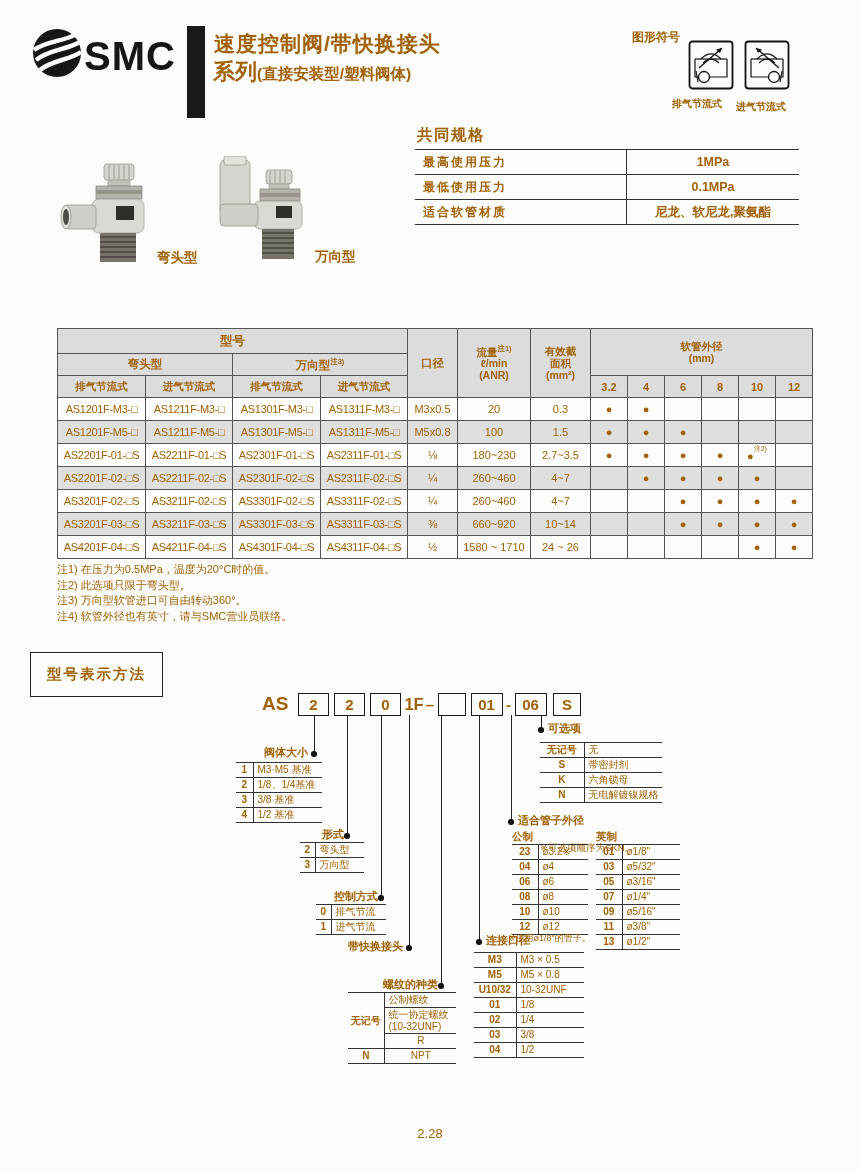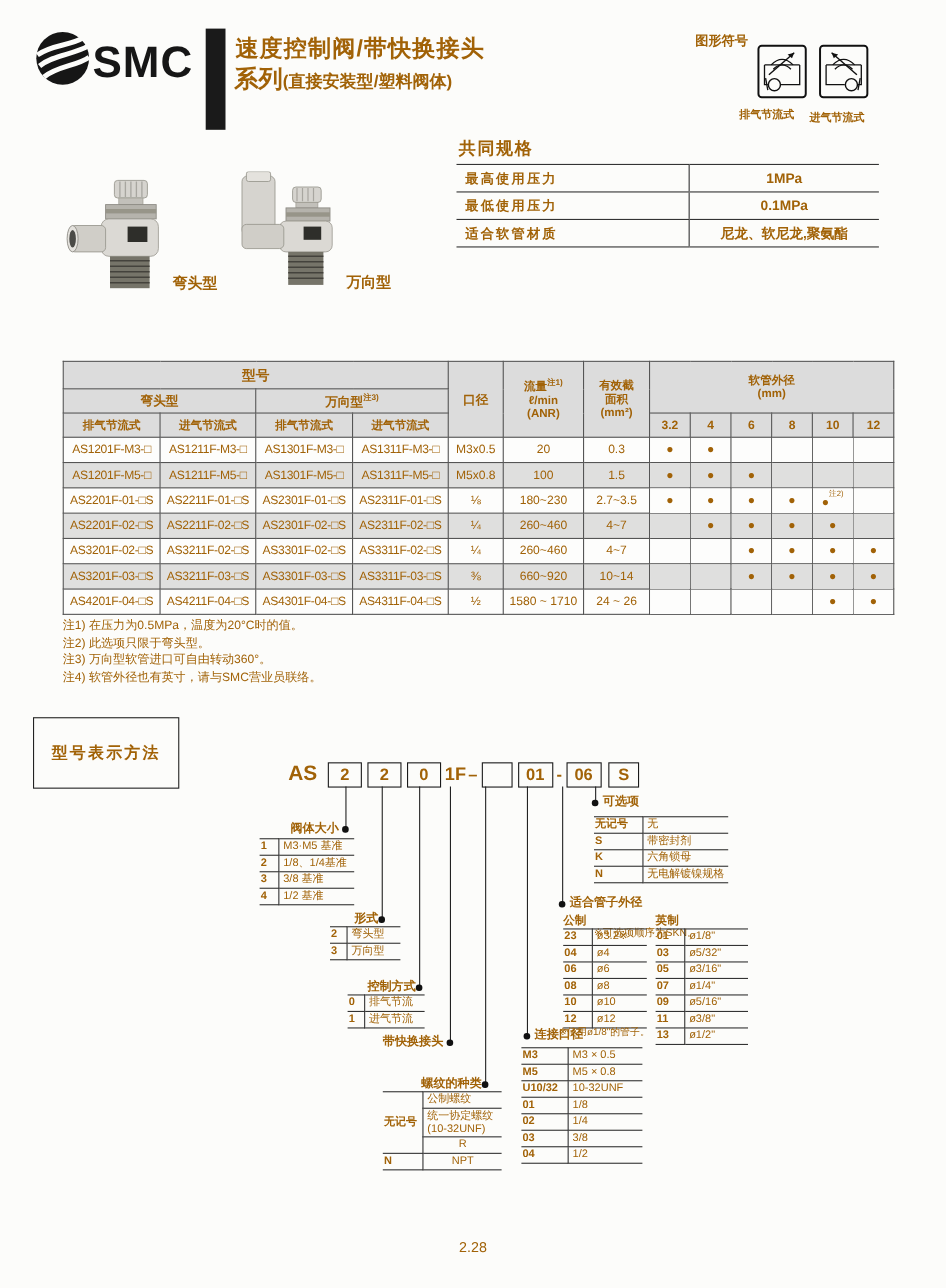--- a/index.html
+++ b/index.html
@@ -37,36 +37,36 @@
   table.main sup{font-size:7.5px;}
   table.main tbody td{font-size:11px;height:22px;background:#fdfdfc;}
   table.main tbody tr.shaded td{background:#dfdfde;}
   td.model{font-size:9.8px;letter-spacing:-0.3px;}
   td.port{font-size:10.5px;}
   td.dotc{font-size:12px;position:relative;}
   td.dotc sup{font-size:7px;position:relative;top:-4px;}
   
   .notes{position:absolute;left:57px;top:562px;font-size:11px;line-height:15.5px;}
   
-  .md-box{position:absolute;left:30px;top:652px;border:1.6px solid #222;padding:22px 16px;font-size:14.5px;font-weight:bold;letter-spacing:2px;background:#fcfcfa;}
+  .md-box{position:absolute;left:30px;top:652px;border:1.6px solid #222;padding:12px 16px;font-size:14.5px;font-weight:bold;letter-spacing:2px;background:#fcfcfa;}
   .code-row{position:absolute;left:262px;top:692px;display:flex;align-items:center;height:24px;}
   .code-row .pre{font-size:19px;font-weight:bold;margin-right:7px;}
   .cbox{display:inline-flex;align-items:center;justify-content:center;border:1.6px solid #1a1a1a;height:21px;font-weight:bold;font-size:15px;margin:0 2.5px;background:#fcfcfa;}
   .w29{width:29px;} .w26{width:26px;} .w30{width:30px;}
   .code-row .mid{font-size:16.5px;font-weight:bold;margin:0 1px;}
   .code-row .dash{font-size:15px;font-weight:bold;margin:0 1px;}
   .vline{position:absolute;width:1.4px;background:#222;}
   .bullet{position:absolute;width:5.5px;height:5.5px;border-radius:50%;background:#111;}
   .dlabel{position:absolute;font-size:11px;font-weight:bold;white-space:nowrap;}
   .sublabel{position:absolute;font-size:10.5px;font-weight:bold;white-space:nowrap;}
   .subnote{position:absolute;font-size:9px;white-space:nowrap;}
   table.sub{position:absolute;border-collapse:collapse;table-layout:fixed;}
   table.sub td{border-bottom:1px solid #333;font-size:10px;padding:1px 3px;height:12px;line-height:1.15;vertical-align:middle;}
   table.sub tr:first-child td{border-top:1.5px solid #333;}
-  table.sub td.code{border-right:1px solid #333;font-weight:bold;text-align:left;padding:1px 1px;}
+  table.sub td.code{border-right:1px solid #333;font-weight:bold;text-align:center;padding:1px 1px;}
   table.sub td.desc{padding-left:4px;}
   .footer{position:absolute;left:0;top:1126px;width:100%;text-align:center;font-size:13px;}
 </style>
 </head>
 <body>
 
 <div class="page">
 
   <svg class="abs" style="left:30px;top:24px;" width="152" height="58" viewBox="0 0 152 58">
     <g stroke="none" fill="#161616">

